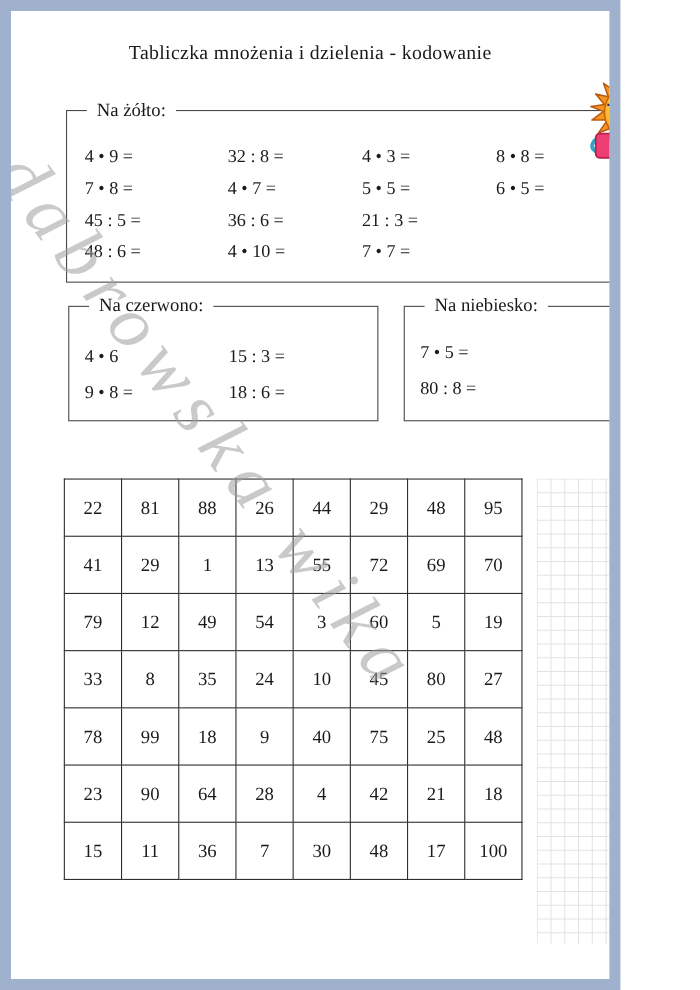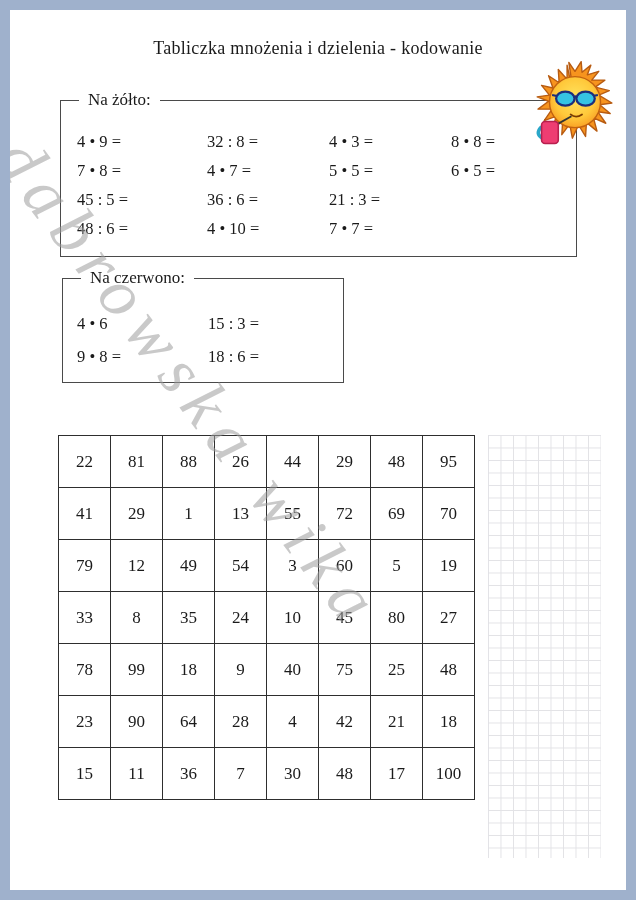--- a/index.html
+++ b/index.html
@@ -1,19 +1,19 @@
 <!DOCTYPE html>
 <html><head>
 <meta charset="utf-8">
 <style>
   * { margin:0; padding:0; box-sizing:border-box; }
   html,body { background:#fff; }
   .page {
     position:relative;
-    width:636px; height:900px;
+    width:564px; height:900px;
     border:10px solid #9fb1cc;
     background:#fff;
     overflow:hidden;
     font-family:"Liberation Serif", serif;
     color:#1a1a1a;
   }
   .title {
     position:absolute; top:28px; left:0; width:100%;
     text-align:center; font-size:18px; letter-spacing:.3px;
   }
@@ -108,20 +108,27 @@
     <div class="prob-col c1">
         <div class="prob">4 • 6</div>
         <div class="prob">9 • 8 =</div>
       </div>
     <div class="prob-col c2">
         <div class="prob">15 : 3 =</div>
         <div class="prob">18 : 6 =</div>
       </div>
   </div>
 
+  <div class="fbox box-blue">
+    <span class="fbox-label">Na niebiesko:</span>
+    <div class="prob-col c1">
+        <div class="prob">7 • 5 =</div>
+        <div class="prob">80 : 8 =</div>
+      </div>
+  </div>
 
   <table class="code-grid">
     <tbody>
         <tr>
           <td>22</td>
           <td>81</td>
           <td>88</td>
           <td>26</td>
           <td>44</td>
           <td>29</td>

